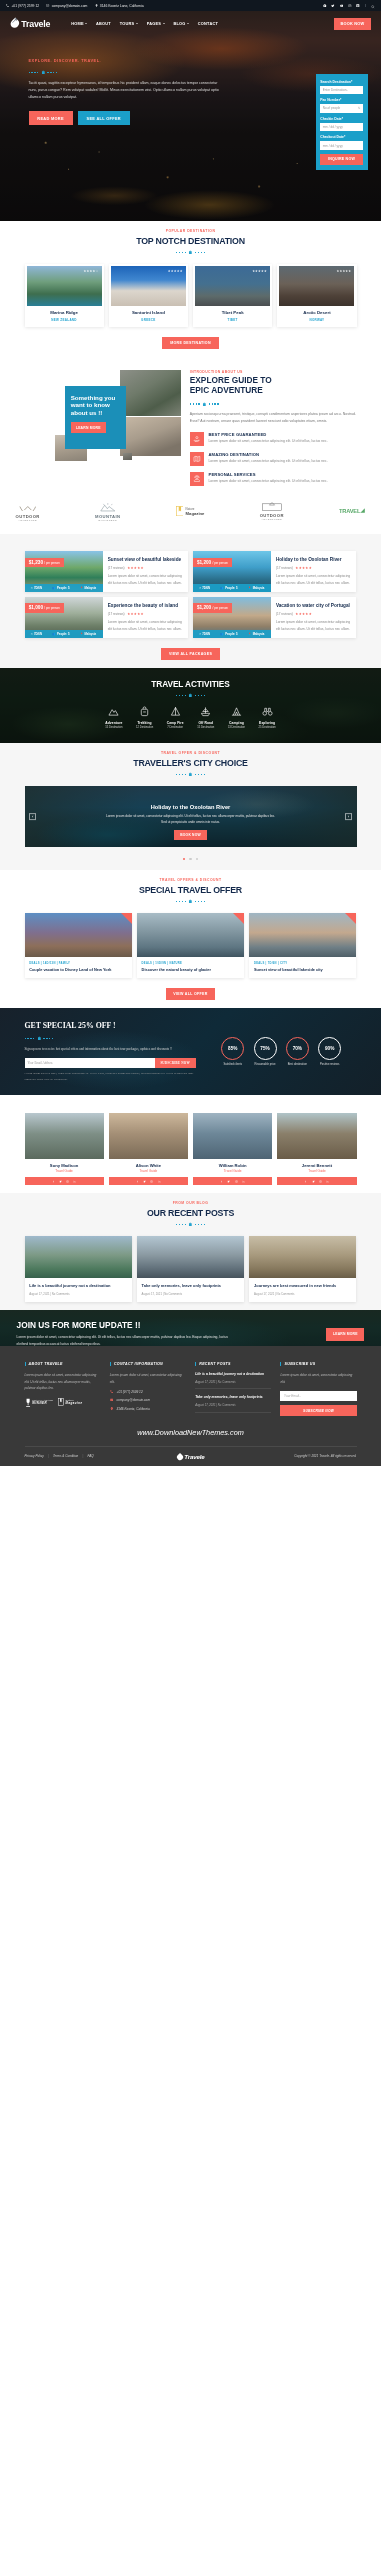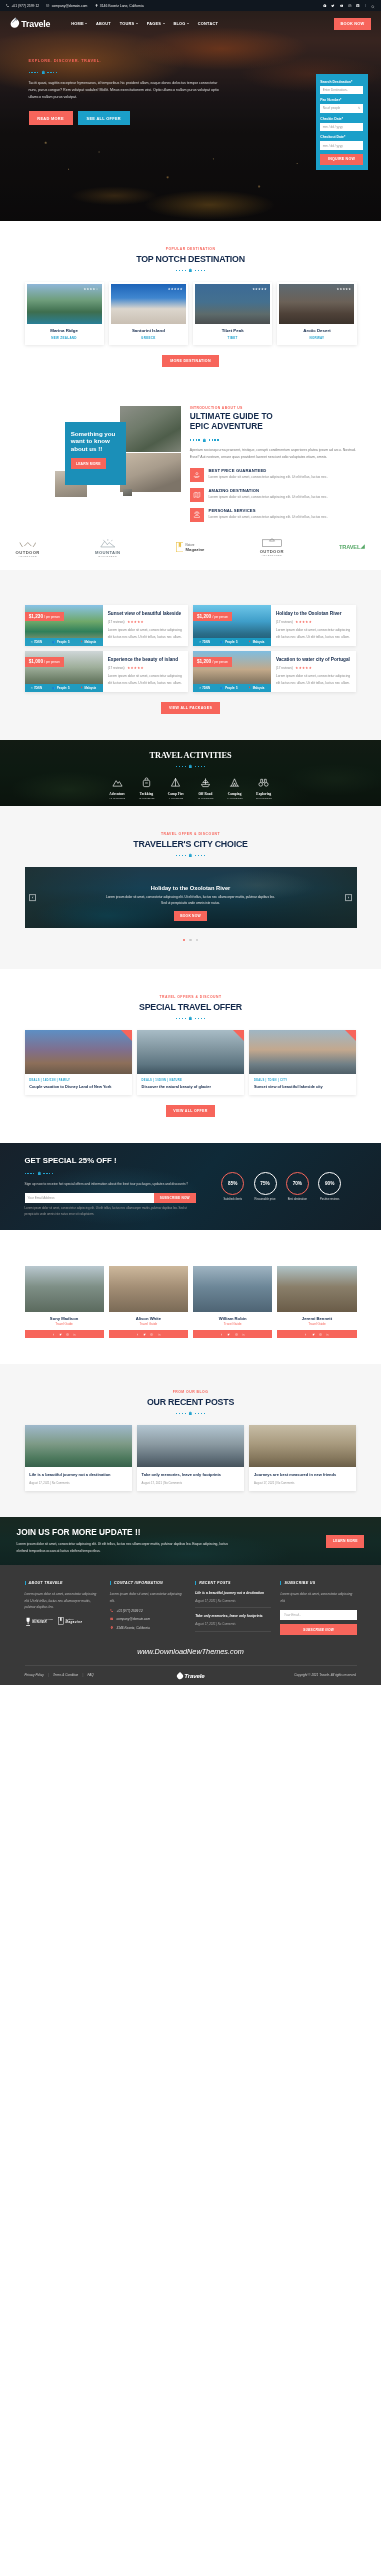--- a/index.html
+++ b/index.html
@@ -73,21 +73,21 @@
   .btn-red { background:#f7655b; color:#fff; font-size:3.9px; font-weight:bold; letter-spacing:0.3px; padding:4.7px 8.8px; }
   .btn-blue { background:#1b9fc9; color:#fff; font-size:3.9px; font-weight:bold; letter-spacing:0.3px; padding:4.7px 8.8px; }
 
   .searchbox { position:absolute; right:13.5px; top:63px; width:52px; background:#1b9fc9; padding:5.2px 4.7px; z-index:6; }
   .f-label { color:#fff; font-size:3.4px; font-weight:bold; margin-bottom:2.1px; display:block; }
   .f-input { width:100%; height:8.3px; background:#fff; border:none; font-size:3.1px; color:#9b9b9b; padding:0 2.6px; font-family:inherit; margin-bottom:4.2px; display:flex; align-items:center; }
   .f-input.spin:after { content:"⇅"; margin-left:auto; color:#bbb; font-size:3.1px; }
   .f-btn { width:100%; background:#f7655b; color:#fff; font-size:3.6px; font-weight:bold; letter-spacing:0.2px; padding:3.6px 0; text-align:center; }
 
   
-  .sec { padding:26px 0; }
+  .sec { padding:8px 0; }
   .sec-head { text-align:center; }
   .sec-sub { color:#f7655b; font-size:3.4px; font-weight:bold; letter-spacing:0.5px; }
   .sec-title { color:#13294b; font-size:8.8px; font-weight:bold; margin-top:2.6px; letter-spacing:-0.2px; }
   .divider.center { justify-content:center; margin:4.2px 0 0; }
 
   
   .dest-grid { display:flex; gap:5.2px; margin-top:9.3px; }
   .dest-card { flex:1; background:#fff; box-shadow:0 0.5px 3.6px rgba(0,0,0,.13); padding:2.1px 2.1px 0; }
   .dest-img { height:40px; position:relative; }
   .stars { position:absolute; top:2.6px; right:3.1px; font-size:3.1px; color:#fff; letter-spacing:0.2px; }
@@ -132,21 +132,21 @@
   .pkg-price small { font-size:2.9px; font-weight:normal; }
   .pkg-meta { position:absolute; left:0; right:0; bottom:0; background:rgba(27,159,201,.92); color:#fff; font-size:2.8px; display:flex; justify-content:space-around; padding:2.1px 1px; }
   .pkg-meta span { display:flex; align-items:center; gap:1px; }
   .pkg-body { padding:5.7px 5.2px; flex:1; }
   .pkg-title { color:#13294b; font-size:4.7px; font-weight:bold; line-height:1.32; }
   .pkg-rev { margin-top:3.1px; font-size:3.1px; color:#888; display:flex; align-items:center; gap:2.6px; }
   .pkg-rev .st { color:#f7655b; font-size:3.4px; letter-spacing:0.3px; }
   .pkg-p { color:#888; font-size:3.3px; line-height:1.95; margin-top:3.1px; }
 
   
-  .act { position:relative; height:66px; overflow:hidden;font-family:Liberation Serif, serif; }
+  .act { position:relative; height:75px; overflow:hidden; }
   .act-bg { position:absolute; inset:0; background:linear-gradient(180deg,#1f2a20,#15281c 45%,#0f1a13); }
   .act-bg:after { content:""; position:absolute; inset:0;
     background:
      radial-gradient(ellipse 83px 26px at 18% 75%, rgba(60,95,55,.55), transparent 70%),
      radial-gradient(ellipse 104px 31px at 62% 85%, rgba(45,80,50,.5), transparent 70%),
      radial-gradient(ellipse 73px 23px at 88% 60%, rgba(55,85,55,.4), transparent 70%); }
   .act-ov { position:absolute; inset:0; background:rgba(8,14,10,.55); }
   .act-in { position:relative; z-index:3; text-align:center; padding-top:10.4px; }
   .act-title { color:#fff; font-size:8.3px; font-weight:bold; letter-spacing:-0.1px; }
   .act-row { display:flex; justify-content:center; gap:13.5px; margin-top:8.3px; }
@@ -182,21 +182,21 @@
   .off-tag { position:absolute; top:0; right:0; width:0; height:0; border-top:11.4px solid #f7655b; border-left:11.4px solid transparent; }
   .off-body { padding:4.7px 4.7px 5.7px; }
   .off-meta { font-size:2.7px; color:#23a3cf; font-weight:bold; letter-spacing:0.3px; }
   .off-t { color:#13294b; font-size:3.9px; font-weight:bold; line-height:1.35; margin-top:2.1px; }
 
   
   .disc { position:relative; padding:12.5px 0 13.5px; overflow:hidden; }
   .disc-bg { position:absolute; inset:0; background:linear-gradient(135deg,#17212b,#0f2a38 50%,#132029); }
   .disc-bg:after { content:""; position:absolute; inset:0; background:radial-gradient(ellipse 125px 42px at 30% 60%, rgba(30,80,100,.5), transparent 70%); }
   .disc-in { position:relative; z-index:3; display:flex; gap:10.4px; }
-  .disc-l { width:171px; }
+  .disc-l { width:171px;font-family:Liberation Serif, serif; }
   .disc-l h3 { color:#fff; font-size:7.8px; font-weight:bold; }
   .disc-l p { color:#d4d4d4; font-size:3.3px; line-height:1.9; margin-top:4.2px; }
   .sub-row { display:flex; margin-top:5.2px; }
   .sub-row .inp { flex:1; height:10px; background:#fff; font-size:3.1px; color:#9b9b9b; display:flex; align-items:center; padding:0 3.1px; }
   .sub-row .sb { background:#f7655b; color:#fff; font-size:3.2px; font-weight:bold; padding:0 5.7px; display:flex; align-items:center; letter-spacing:0.2px; }
   .disc-note { color:#9d9d9d; font-size:2.9px; line-height:1.8; margin-top:3.6px; }
   .rings { flex:1; display:flex; flex-wrap:wrap; gap:7.3px 9.3px; justify-content:center; align-content:center; }
   .ring { text-align:center; }
   .ring .circ { width:23px; height:23px; border-radius:50%; display:flex; align-items:center; justify-content:center; color:#fff; font-size:4.7px; font-weight:bold; margin:0 auto; }
   .ring .lb { color:#ddd; font-size:2.7px; margin-top:2.6px; }
@@ -212,21 +212,21 @@
 
   
   .post-grid { display:flex; gap:5.2px; margin-top:9.3px; }
   .post { flex:1; background:#fff; box-shadow:0 0.5px 3.1px rgba(0,0,0,.1); }
   .post-img { height:42px; }
   .post-b { padding:5.2px 4.7px 6.2px; }
   .post-t { color:#13294b; font-size:4px; font-weight:bold; line-height:1.35; }
   .post-m { color:#999; font-size:2.8px; margin-top:3.1px; }
 
   
-  .cta { position:relative; height:48px; overflow:hidden; }
+  .cta { position:relative; height:36px; overflow:hidden; }
   .cta-bg { position:absolute; inset:0; background:linear-gradient(180deg,#24382c,#1b3b33 50%,#16302c); }
   .cta-bg:after { content:""; position:absolute; inset:0; background:radial-gradient(ellipse 145px 31px at 50% 78%, rgba(30,90,90,.55), transparent 70%); }
   .cta-ov { position:absolute; inset:0; background:rgba(10,20,18,.42); }
   .cta-in { position:relative; z-index:3; display:flex; align-items:flex-start; padding:10.4px 16.6px 0; }
   .cta-l { flex:1; }
   .cta-l h3 { color:#fff; font-size:8.3px; font-weight:bold; }
   .cta-l p { color:#e0e0e0; font-size:3.3px; line-height:2; margin-top:4.2px; width:218px; }
   .cta-btn { background:#f7655b; color:#fff; font-size:3.4px; font-weight:bold; letter-spacing:0.2px; padding:4.7px 6.7px; margin-top:7.3px; }
 
   
@@ -469,21 +469,21 @@
       <div class="al-i3 ph" style="background:linear-gradient(170deg,#c8bfb2,#a89d8d 50%,#8a8276)"></div>
       <div class="al-i4 ph" style="background:linear-gradient(160deg,#8b8a82,#5e5d56)"></div>
       <div class="al-box">
         <h4>Something you want to know about us !!</h4>
         <span>LEARN MORE</span>
       </div>
     </div>
     <div class="about-right">
       <div class="ar-sub">INTRODUCTION ABOUT US</div>
       <div class="ar-title">
-        <div>ULTIMATE GUIDE TO</div>
+        <div>EXPLORE GUIDE TO</div>
         <div>EPIC ADVENTURE</div>
       </div>
       <div class="divider">
         <span class="dots">
             <i></i>
             <i></i>
             <i></i>
             <i></i>
           </span>
         <svg viewBox="0 0 24 24">

